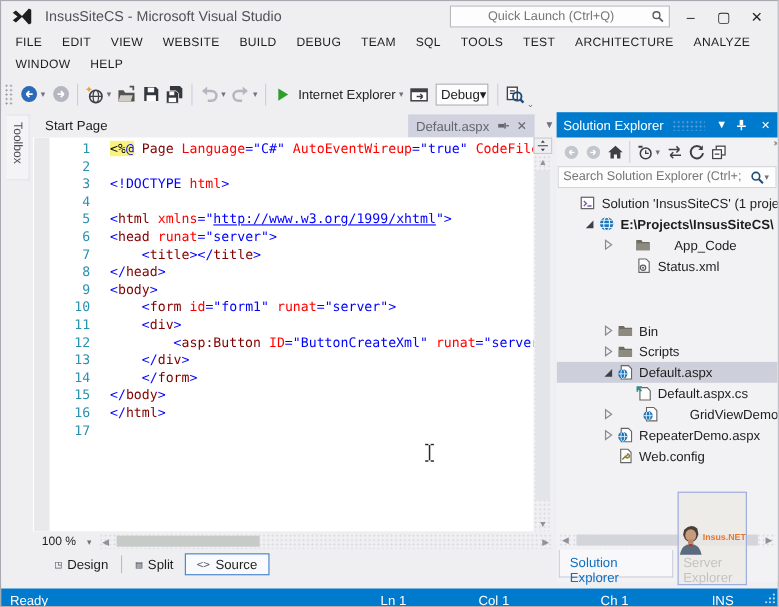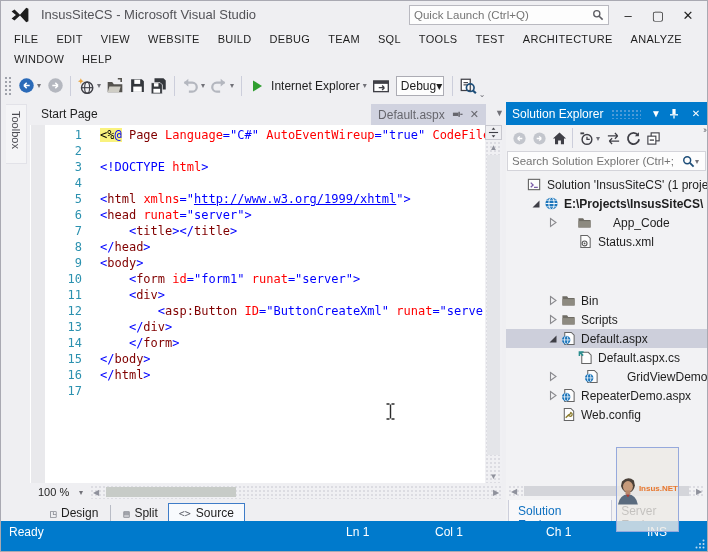--- a/index.html
+++ b/index.html
@@ -9,21 +9,21 @@
         border:1px solid #A9A9B2; overflow:hidden; }
 
   
   .titlebar { position:absolute; top:0; left:0; right:0; height:28px; }
   .vslogo { position:absolute; left:9px; top:5px; width:20px; height:18px; }
   .wtitle { position:absolute; left:40px; top:6px; font-size:13px; color:#525257; }
   .qlaunch { position:absolute; left:408px; top:4px; width:200px; height:20px;
              background:#FDFDFD; border:1px solid #B9B9C0; display:flex; align-items:center; }
   .qlaunch input { flex:1; border:none; outline:none; background:transparent;
                    font-size:11.5px; color:#6D6D72; padding:0 4px;
-                   font-family:"Liberation Sans", sans-serif; }
+                   font-family:"Liberation Sans", sans-serif;text-align:center; }
   .winbtns { position:absolute; right:4px; top:0; height:28px; display:flex; }
   .winbtn { width:30px; height:28px; display:flex; align-items:center; justify-content:center;
             font-size:13px; color:#1E1E1E; }
 
   
   .menubar { position:absolute; top:28px; left:0; right:0; height:40px; }
   .menu-row { display:flex; height:20px; align-items:center; padding-left:4px; }
   .menu-item { padding:0 9px; font-size:11px; color:#1E1E1E; letter-spacing:.3px; }
 
   
@@ -139,21 +139,21 @@
                 display:flex; align-items:center;
                 background-image:radial-gradient(circle,#DCDCE2 .8px,transparent .9px);
                 background-size:4px 4px; }
   .rp-hthumb { position:absolute; left:16px; right:16px; top:1px; height:10px; background:#D4D5DA; }
   .rp-tabs { position:absolute; bottom:4px; left:2px; height:25px; display:flex; }
   .rp-tab { padding:4px 9px 0 9px; font-size:12px; }
   .rp-tab.on { color:#0E70C0; background:#F8F8FA; border:1px solid #CCCEDB; border-top:none; }
   .rp-tab.off { color:#1E1E1E; }
 
   
-  .statusbar { position:absolute; bottom:0; left:0; right:0; height:30px; background:#007ACC; }
+  .statusbar { position:absolute; bottom:0; left:0; right:0; height:16px; background:#007ACC; }
   .statusbar span { position:absolute; top:4px; font-size:12px; color:#FFFFFF; }
   .grip { position:absolute; right:2px; bottom:2px; }
 
   
   .webcam { position:absolute; left:615px; top:446px; width:63px; height:85px; z-index:50;
             border:1px solid #96A9DC; background:rgba(236,234,230,.8);
             display:flex; flex-direction:row; align-items:center; justify-content:flex-end; }
   .webcam .wm { font-size:8px; font-weight:bold; color:#E8772E; margin-bottom:2px; }
   .ibeam { position:absolute; left:384px; top:402px; z-index:40; }
 

